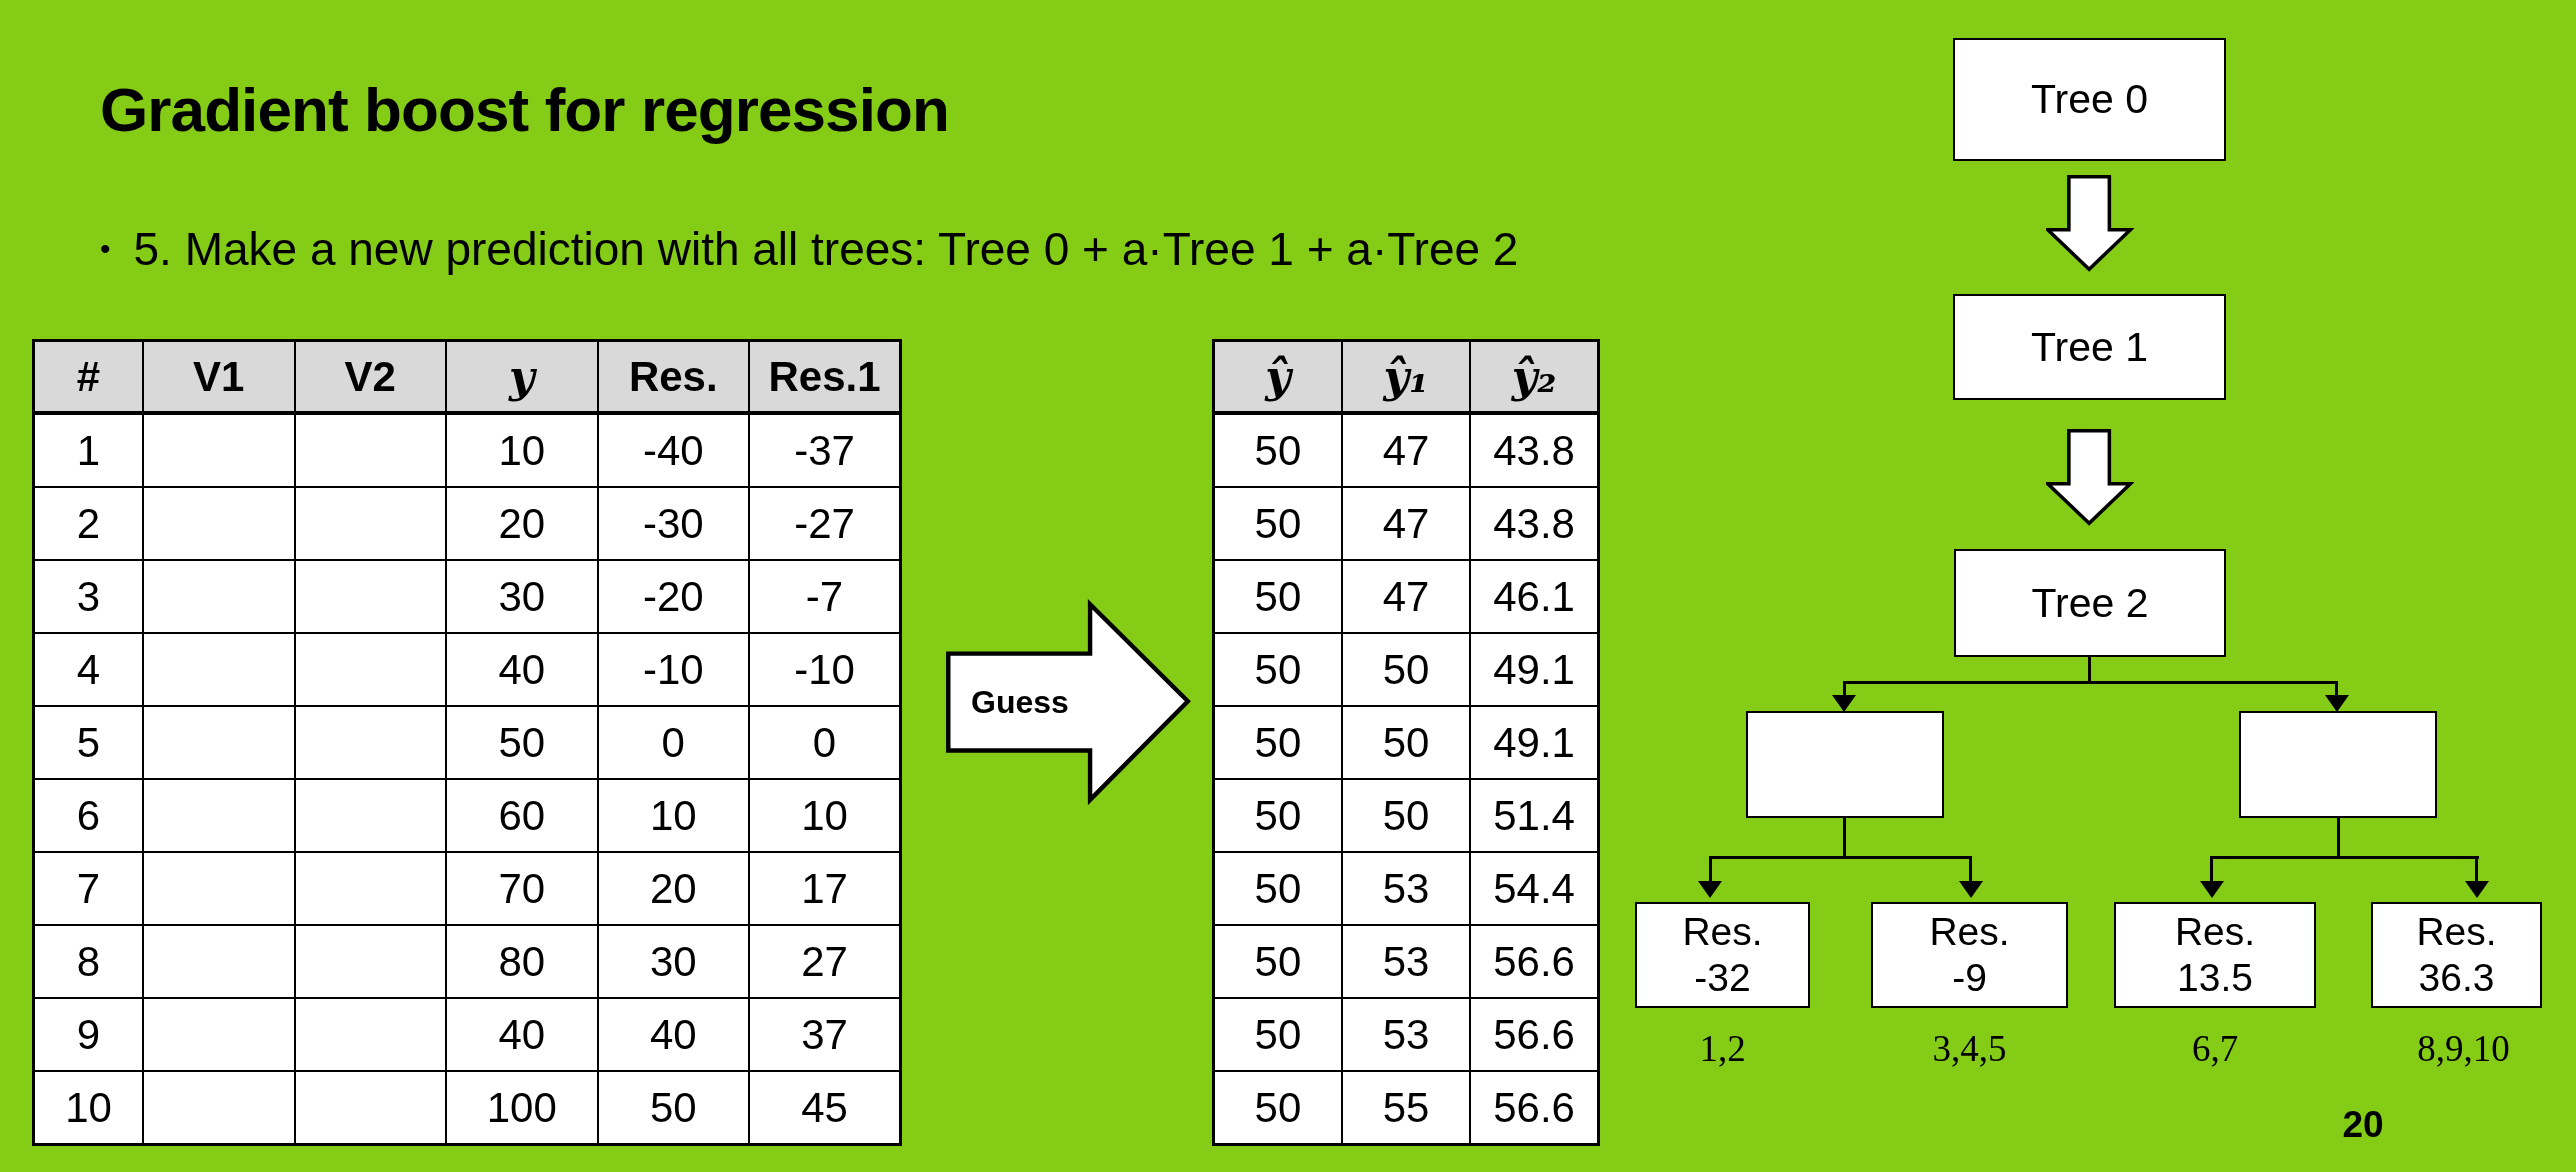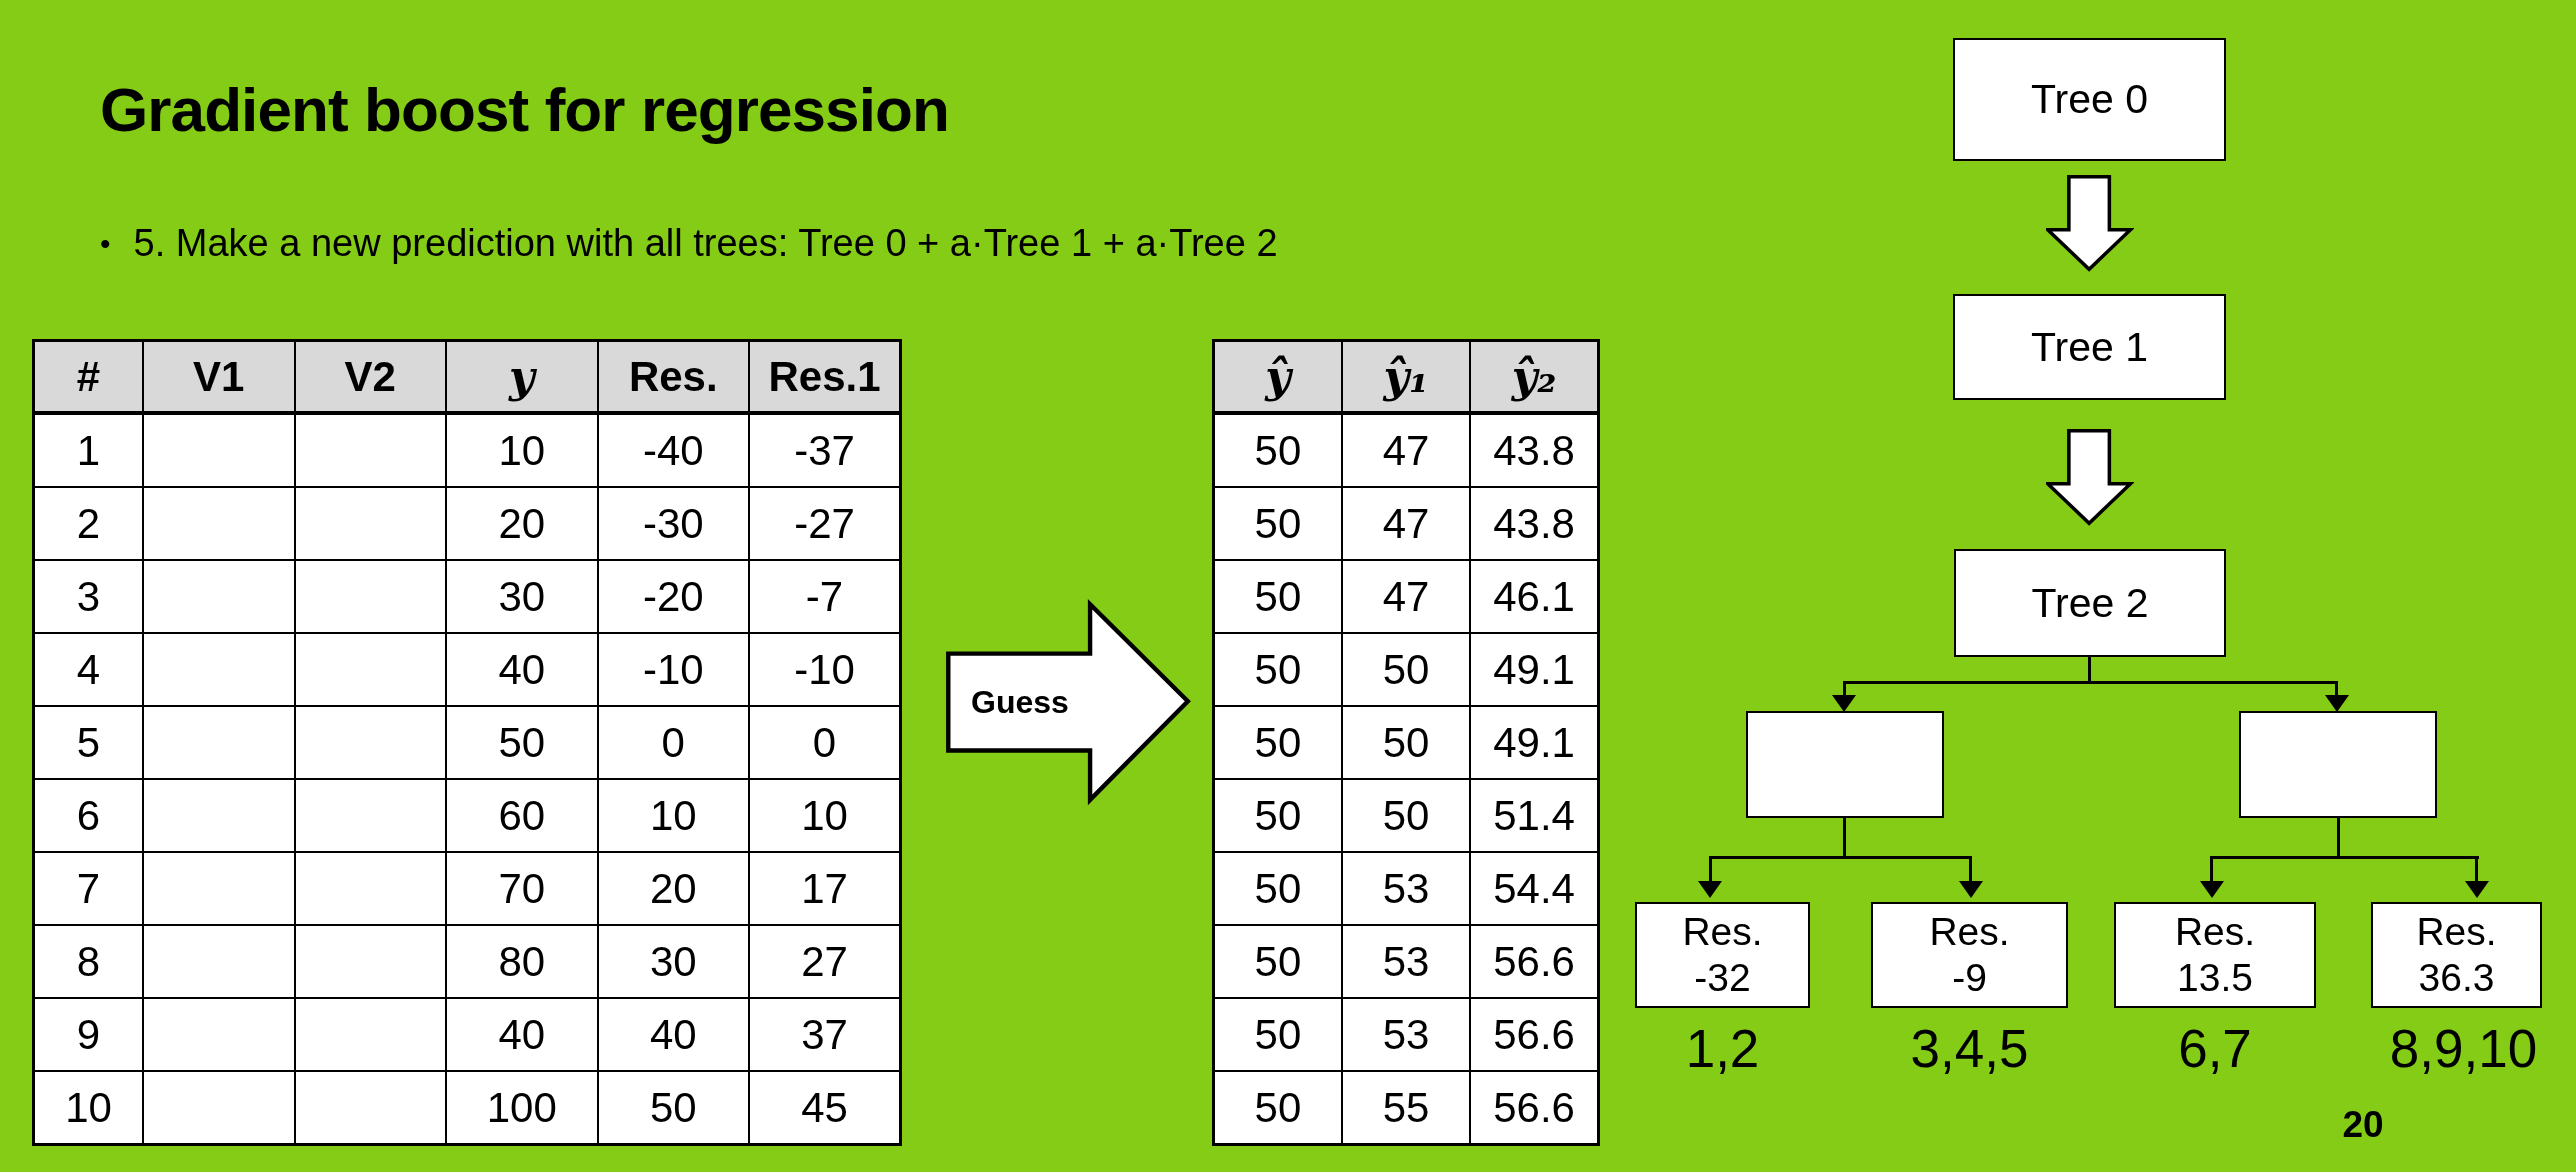--- a/index.html
+++ b/index.html
@@ -9,21 +9,21 @@
   }
   
   .title{
     position:absolute;left:100px;top:74px;font-size:62px;font-weight:700;
     letter-spacing:-0.9px;white-space:nowrap;
   }
   .bullet-line{
     position:absolute;left:100px;top:222px;display:flex;align-items:center;white-space:nowrap;
   }
   .bullet-marker{font-size:30px;margin-right:23px;}
-  .bullet-text{font-size:38px;}
+  .bullet-text{font-size:46px;}
   
   table.data-table{
     position:absolute;border-collapse:collapse;table-layout:fixed;
     background:#fff;
   }
   table.data-table th,table.data-table td{
     border:2.6px solid #000;text-align:center;vertical-align:middle;
     font-size:42px;padding:0;overflow:hidden;
   }
   table.data-table thead th{
@@ -59,22 +59,22 @@
     font-size:39px;line-height:1.18;text-align:center;box-sizing:border-box;
   }
   .h-line,.v-line{position:absolute;background:#000;}
   .arrowhead-down{
     position:absolute;width:0;height:0;
     border-left:12.3px solid transparent;border-right:12.3px solid transparent;
     border-top:17.6px solid #000;
   }
   .block-arrow-down{position:absolute;}
   .group-label{
-    position:absolute;top:1024px;height:49px;font-size:53px;
-    display:flex;align-items:center;justify-content:center;
+    position:absolute;top:1024px;height:49px;font-size:37px;
+    display:flex;align-items:center;justify-content:center;font-family:Liberation Serif, serif;
   }
   .page-number{
     position:absolute;left:2319px;top:1104px;width:88px;text-align:center;
     font-size:37px;font-weight:700;
   }
 </style>
 </head>
 <body>
 
 <div id="slide">

